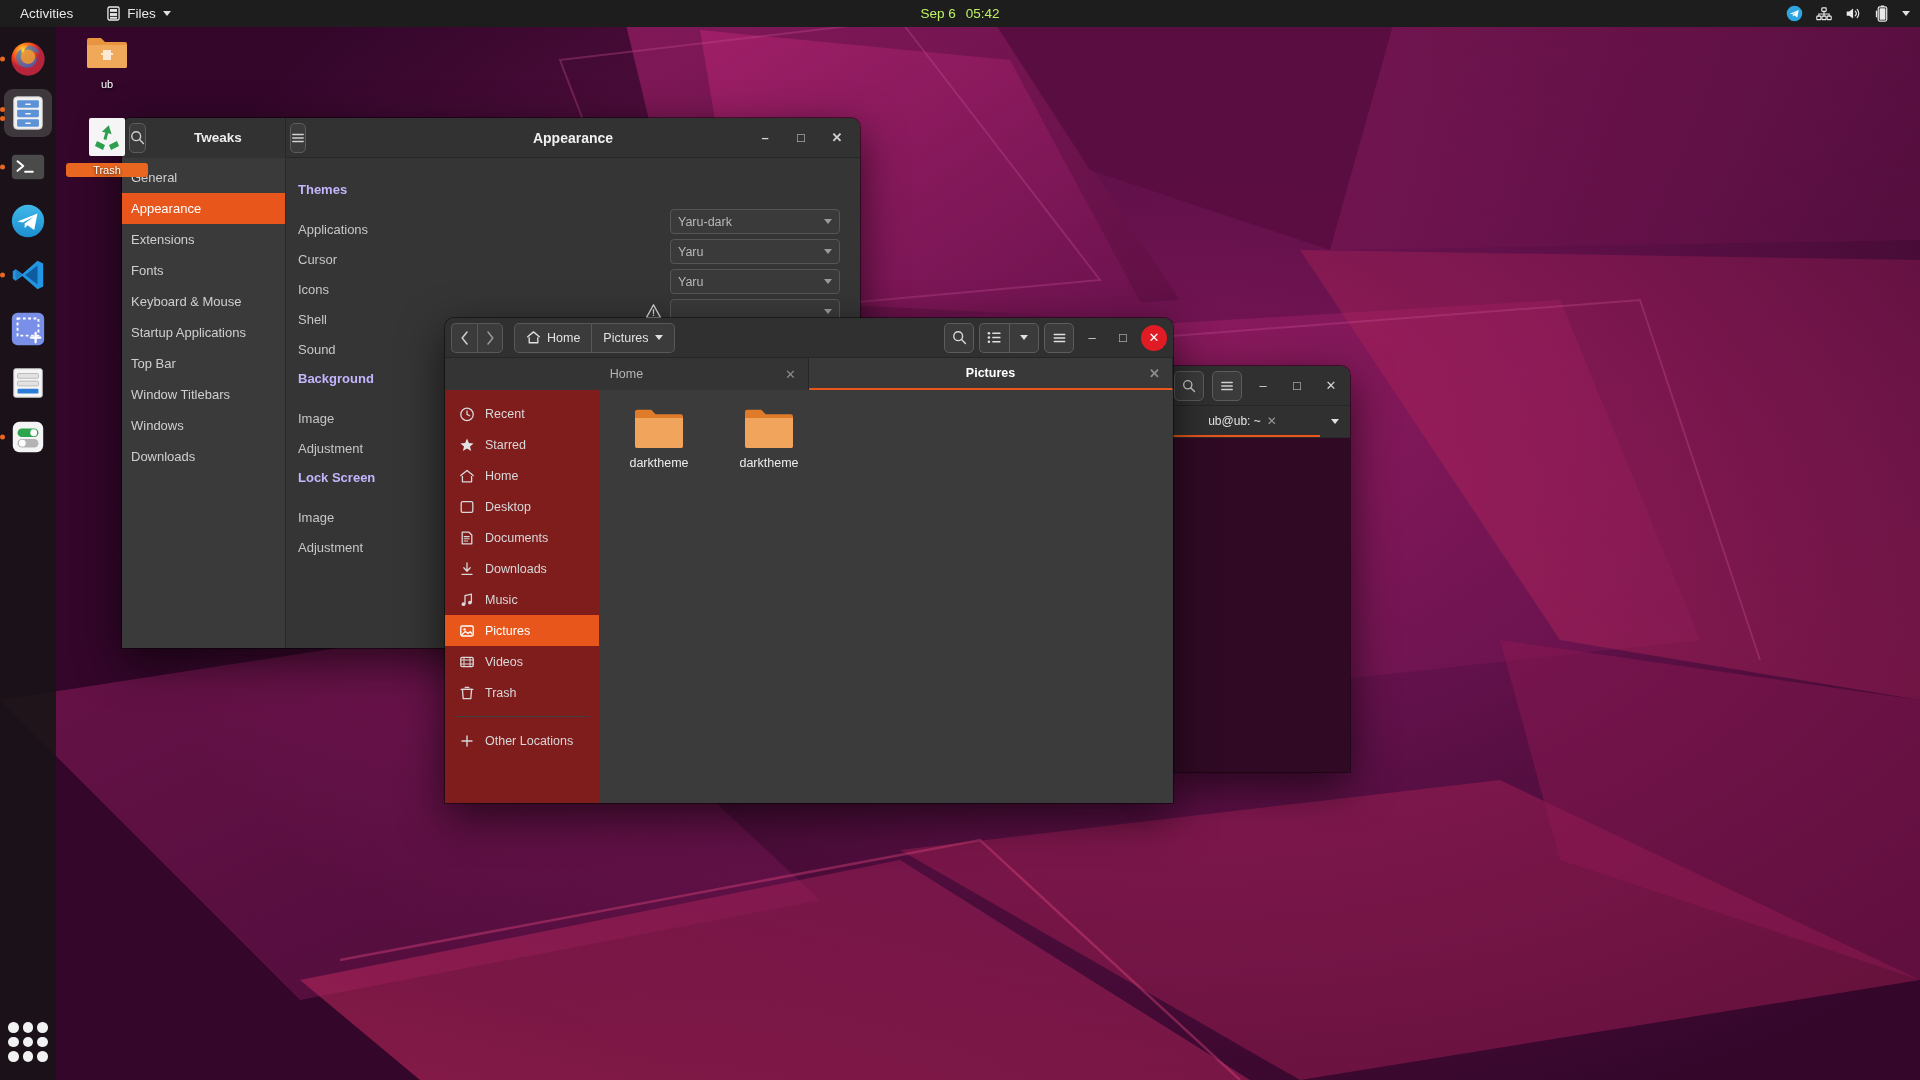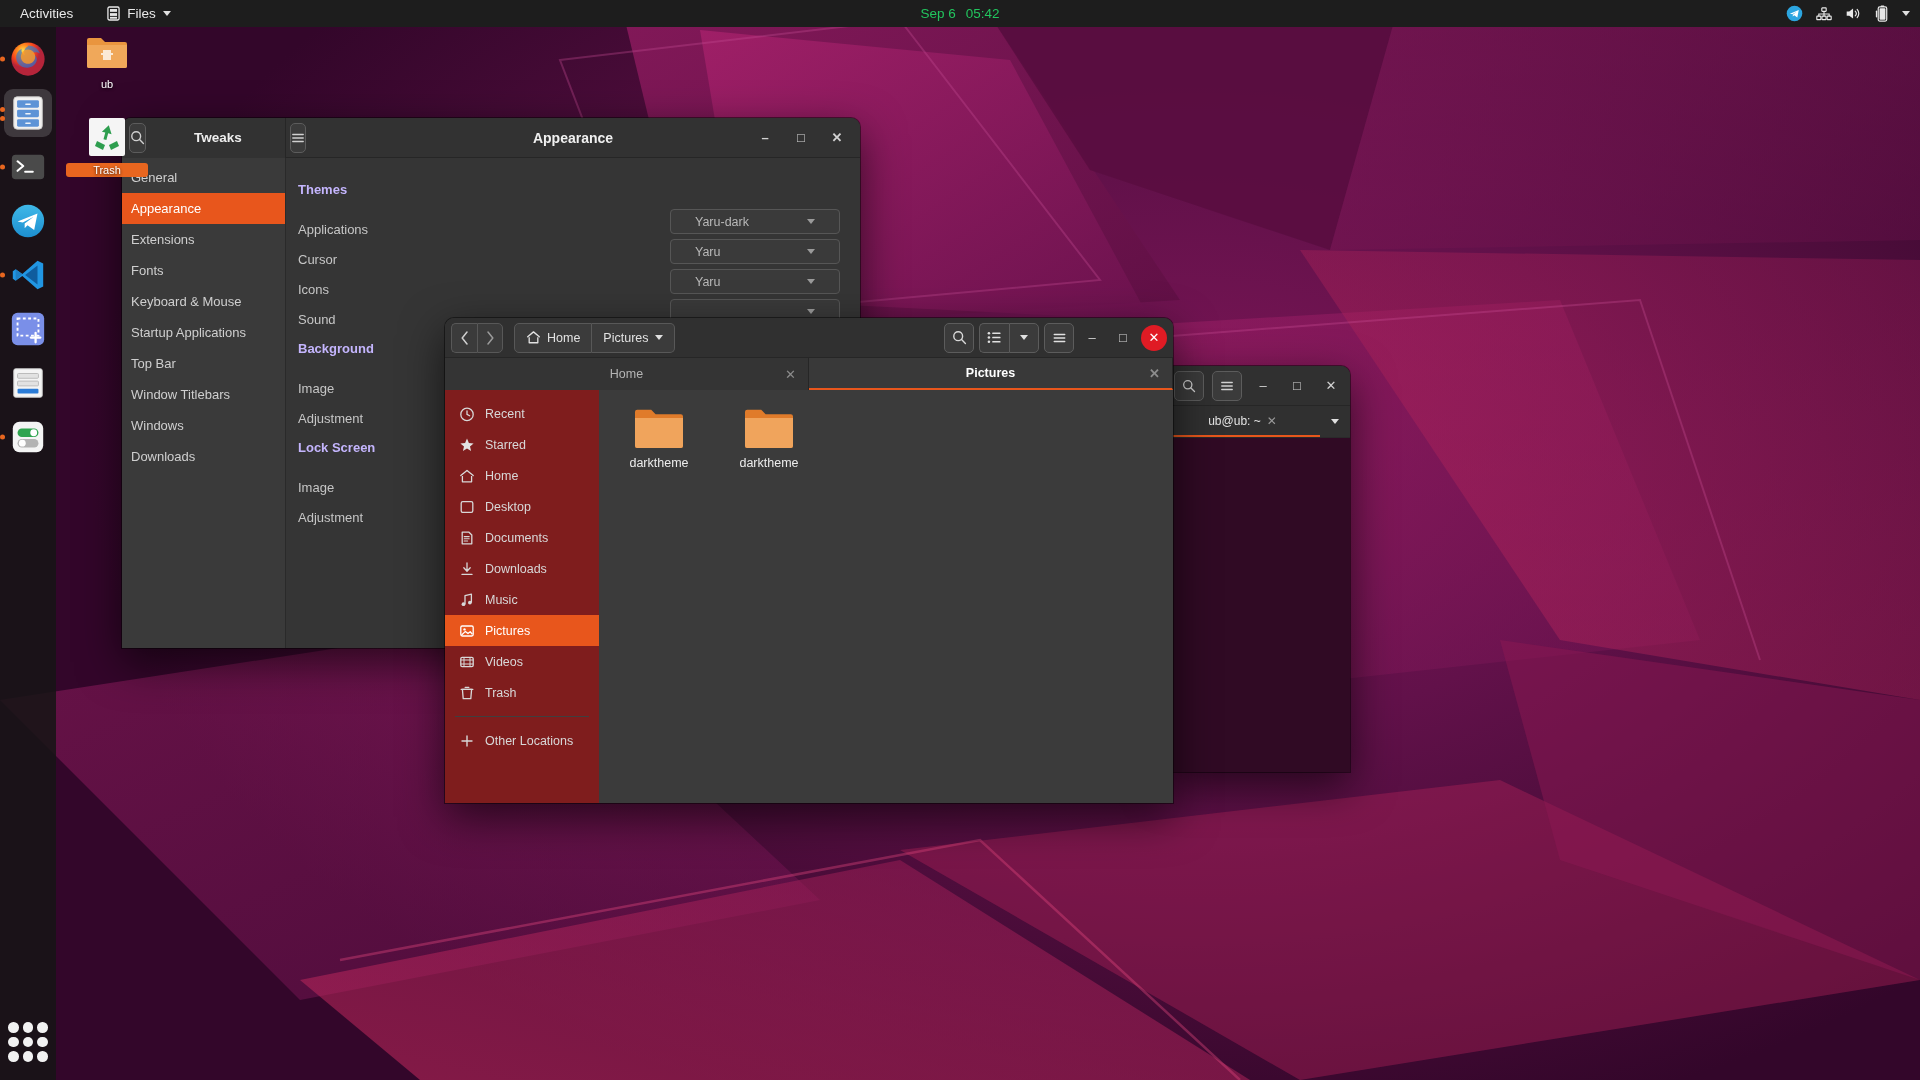--- a/index.html
+++ b/index.html
@@ -29,21 +29,21 @@
     font-size:13.5px; z-index:500;
   }
   #topbar .tb-left { display:flex; align-items:center; gap:18px; padding-left:12px; }
   .tb-item {
     display:flex; align-items:center; gap:7px;
     padding:3px 8px; border-radius:4px; color:#e8e8e8;
   }
   .tb-clock {
     position:absolute; left:0; right:0; margin:16px auto;
     width:fit-content; display:flex; gap:10px;
-    font-size:13.5px; color:#22c55e;
+    font-size:13.5px; color:#bef264;
   }
   #topbar .tb-right {
     position:absolute; right:10px; display:flex; align-items:center; gap:13px;
   }
   .files-glyph { width:13px; height:15px; display:block; }
   .caret-down {
     width:0;height:0;border-left:4.5px solid transparent;border-right:4.5px solid transparent;
     border-top:5px solid #e0e0e0;
   }
 
@@ -137,21 +137,21 @@
     font-size:13px; font-weight:bold; color:#c4b5fd; margin:0 0 10px 0;
   }
   .opt-row {
     display:flex; align-items:center; height:29px; margin-bottom:1px;
   }
   .opt-label { font-size:13px; color:#c6c6c6; flex:1;margin-top:16px; }
   .warn-tri { width:17px;height:17px;margin-right:8px;display:block; }
   .combo {
     width:170px; height:25px; border:1px solid #565656; border-radius:4px;
     background:#3a3a3a; display:flex; align-items:center;
-    padding:0 24px; font-size:12.5px; color:#b8b8b8;
+    padding:0 7px; font-size:12.5px; color:#b8b8b8;
   }
   .combo .val { flex:1; }
   .combo .arw {
     width:0;height:0;border-left:4px solid transparent;border-right:4px solid transparent;
     border-top:5px solid #9a9a9a;
   }
   .sec-gap { height:14px; }
 
   
   #terminal { left:1165px; top:366px; width:185px; height:406px; border-radius:9px 9px 0 0; }
@@ -506,20 +506,32 @@
       </div>
 
       <div class="opt-row">
         <span class="opt-label">Icons</span>
         <div class="combo">
           <span class="val">Yaru</span>
           <span class="arw"></span>
         </div>
       </div>
 
+      <div class="opt-row">
+        <span class="opt-label">Shell</span>
+        <svg class="warn-tri" viewBox="0 0 18 18">
+          <path d="M9 2 L16.5 15.5 H1.5 Z" fill="none" stroke="#d8d8d8" stroke-width="1.3" stroke-linejoin="round"></path>
+          <path d="M9 7 V11" stroke="#d8d8d8" stroke-width="1.3" stroke-linecap="round"></path>
+          <circle cx="9" cy="13" r="0.85" fill="#d8d8d8"></circle>
+        </svg>
+        <div class="combo">
+          <span class="val"></span>
+          <span class="arw"></span>
+        </div>
+      </div>
 
       <div class="opt-row">
         <span class="opt-label">Sound</span>
         <div class="combo">
           <span class="val"></span>
           <span class="arw"></span>
         </div>
       </div>
 
       <div class="sec-gap"></div>

